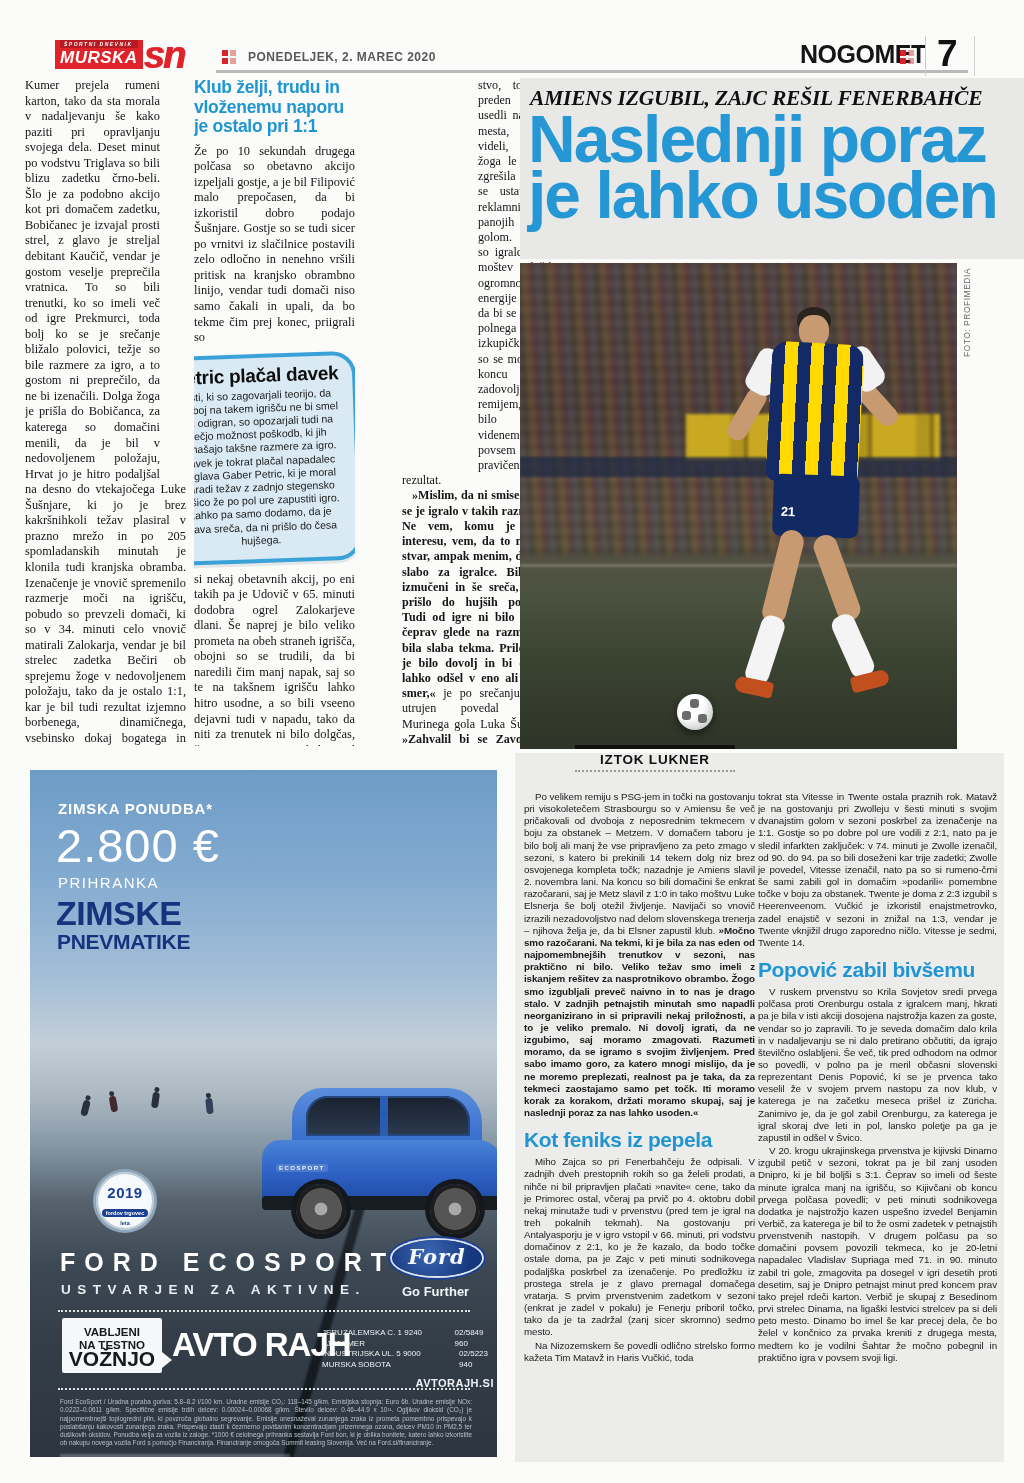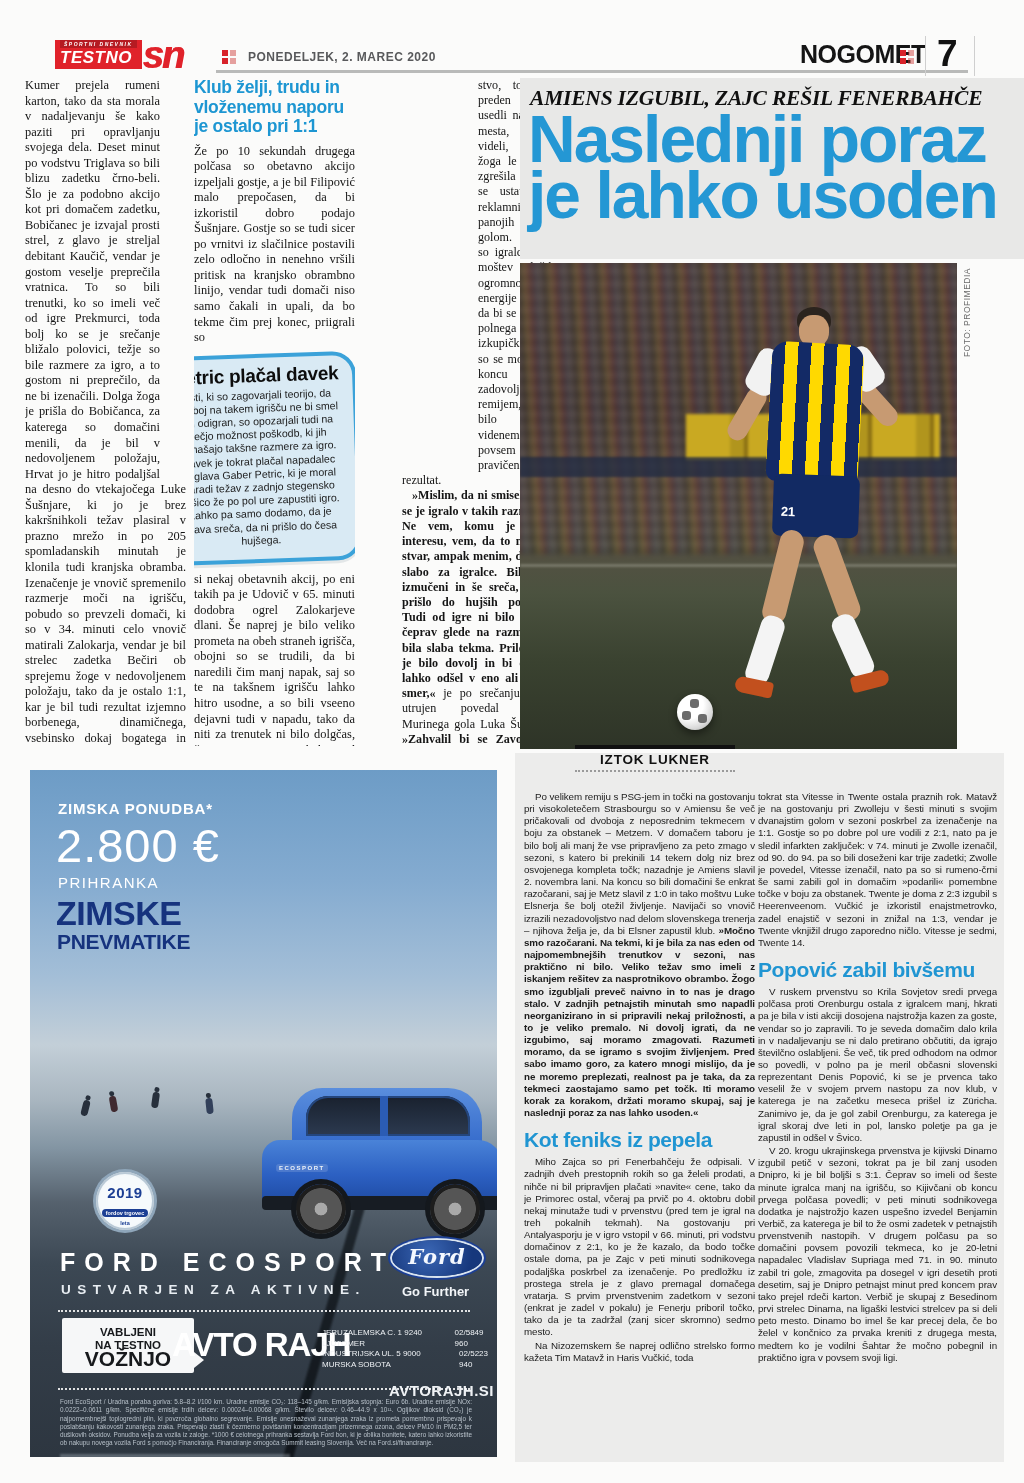--- a/index.html
+++ b/index.html
@@ -106,38 +106,38 @@
   .car-trim{position:absolute;left:0;top:108px;width:240px;height:14px;border-radius:4px;background:#171c23;}
   .car-label{position:absolute;left:14px;top:76px;color:#eef3f8;font-size:6px;letter-spacing:1.5px;font-weight:bold;background:rgba(255,255,255,.14);padding:1px 3px;border-radius:3px;}
   .wheel{position:absolute;top:96px;width:50px;height:50px;border-radius:50%;background:radial-gradient(circle,#a9a9a9 0 17%,#555 19% 58%,#1d1d1d 60% 100%);box-shadow:0 0 0 5px #14181d;}
   .wheel.w1{left:34px;} .wheel.w2{left:168px;}
   .ad-model{position:absolute;left:30px;top:478px;font-weight:900;font-size:25px;letter-spacing:9px;}
   .ad-tagline{position:absolute;left:31px;top:512px;font-size:13.5px;letter-spacing:6.5px;font-weight:bold;color:#e8edf2;}
   .ford-oval{position:absolute;left:362px;top:470px;width:90px;height:36px;border-radius:50%;background:radial-gradient(circle at 40% 35%,#3a66b4,#16377c 75%);box-shadow:0 0 0 2px #d9e4f0, 0 0 0 4px #1c3f94;text-align:center;}
   .ford-script{font-family:"DejaVu Serif",serif;font-style:italic;font-weight:bold;font-size:21px;color:#f4f8ff;line-height:34px;letter-spacing:1px;}
   .ford-gofurther{position:absolute;left:372px;top:514px;font-size:13px;font-weight:bold;color:#f2f5f8;}
   .dotline{position:absolute;left:28px;width:412px;border-top:2px dotted rgba(255,255,255,.85);}
-  .invite{position:absolute;left:32px;top:548px;width:88px;background:#f6f7f8;color:#17191c;padding:8px 22px;font-weight:900;font-size:11.5px;line-height:13px;text-align:center;border-radius:2px;}
+  .invite{position:absolute;left:32px;top:548px;width:88px;background:#f6f7f8;color:#17191c;padding:8px 6px;font-weight:900;font-size:11.5px;line-height:13px;text-align:center;border-radius:2px;}
   .invite::after{content:"";position:absolute;right:-10px;top:34px;border-left:10px solid #f6f7f8;border-top:8px solid transparent;border-bottom:8px solid transparent;}
   .invite .iv3{font-size:21px;}
   .dealer-name{position:absolute;left:142px;top:556px;font-weight:900;font-size:33px;letter-spacing:-1px;}
   .dealer-addr{position:absolute;left:292px;top:558px;width:172px;font-size:8px;line-height:10.5px;color:#eef1f4;}
   .addr-row{display:flex;justify-content:space-between;gap:4px;}
-  .dealer-site{text-align:right;font-weight:900;font-size:15px;letter-spacing:.5px;margin-top:16px;}
+  .dealer-site{text-align:right;font-weight:900;font-size:11px;letter-spacing:.5px;margin-top:8px;}
   .fineprint{position:absolute;left:30px;top:628px;width:412px;font-size:6.4px;line-height:8.3px;color:#b7c0c9;text-align:justify;}
   .fineblur{position:absolute;left:30px;top:684px;width:230px;height:4px;background:rgba(190,200,210,.35);filter:blur(1px);}
 </style>
 </head>
 <body>
 
 <div>
   <div class="masthead">
     <div class="logo-red">
       <div class="logo-strip">ŠPORTNI DNEVNIK</div>
-      <div class="logo-ekipa">TESTNO</div>
+      <div class="logo-ekipa">MURSKA</div>
     </div>
     <div class="logo-sn">sn</div>
   </div>
   <div class="dots date-dots">
       <i></i>
       <i></i>
       <i></i>
       <i></i>
     </div>
   <div class="issue-date">PONEDELJEK, 2. MAREC 2020</div>
@@ -217,21 +217,21 @@
   </div>
   <div class="photo-credit">FOTO: PROFIMEDIA</div>
 
   <div class="body-panel">
     <div class="byline">IZTOK LUKNER</div>
 
     <div class="ncol ncolA">
       <p class="ind"><span>Po velikem remiju s PSG-jem in točki na gostovanju pri visokoletečem Strasbourgu so v Amiensu še več pričakovali od dvoboja z neposrednim tekmecem v boju za obstanek – Metzem. V domačem taboru je bilo bolj ali manj že vse pripravljeno za peto zmago v sezoni, s katero bi prekinili 14 tekem dolg niz brez osvojenega kompleta točk; nazadnje je Amiens slavil 2. novembra lani. Na koncu so bili domačini še enkrat razočarani, saj je Metz slavil z 1:0 in tako moštvu Luke Elsnerja še bolj otežil življenje. Navijači so vnovič izrazili nezadovoljstvo nad delom slovenskega trenerja – njihova želja je, da bi Elsner zapustil klub. </span><span class="nb">»Močno smo razočarani. Na tekmi, ki je bila za nas eden od najpomembnejših trenutkov v sezoni, nas praktično ni bilo. Veliko težav smo imeli z iskanjem rešitev za nasprotnikovo obrambo. Žogo smo izgubljali preveč naivno in to nas je drago stalo. V zadnjih petnajstih minutah smo napadli neorganizirano in si pripravili nekaj priložnosti, a to je veliko premalo. Ni dovolj igrati, da ne izgubimo, saj moramo zmagovati. Razumeti moramo, da se igramo s svojim življenjem. Pred sabo imamo goro, za katero mnogi mislijo, da je ne moremo preplezati, realnost pa je taka, da za tekmeci zaostajamo samo pet točk. Iti moramo korak za korakom, držati moramo skupaj, saj je naslednji poraz za nas lahko usoden.«</span></p>
       <h3 class="nsub">Kot feniks iz pepela</h3>
       <p class="ind">Miho Zajca so pri Fenerbahčeju že odpisali. V zadnjih dveh prestopnih rokih so ga želeli prodati, a nihče ni bil pripravljen plačati »navite« cene, tako da je Primorec ostal, včeraj pa prvič po 4. oktobru dobil nekaj minutaže tudi v prvenstvu (pred tem je igral na treh pokalnih tekmah). Na gostovanju pri Antalyasporju je v igro vstopil v 66. minuti, pri vodstvu domačinov z 2:1, ko je že kazalo, da bodo točke ostale doma, pa je Zajc v peti minuti sodnikovega podaljška poskrbel za izenačenje. Po predložku iz prostega strela je z glavo premagal domačega vratarja. S prvim prvenstvenim zadetkom v sezoni (enkrat je zadel v pokalu) je Fenerju priboril točko, tako da je ta zadržal (zanj sicer skromno) sedmo mesto.</p>
-      <p class="ind">Na Nizozemskem še naprej odlično strelsko formo kažeta Tim Matavž in Haris Vučkić, toda</p>
+      <p class="ind">Na Nizozemskem še povedli odlično strelsko formo kažeta Tim Matavž in Haris Vučkić, toda</p>
     </div>
 
     <div class="ncol ncolB">
       <p>tokrat sta Vitesse in Twente ostala praznih rok. Matavž je na gostovanju pri Zwolleju v šesti minuti s svojim dvanajstim golom v sezoni poskrbel za izenačenje na 1:1. Gostje so po dobre pol ure vodili z 2:1, nato pa je sledil infarkten zaključek: v 74. minuti je Zwolle izenačil, od 90. do 94. pa so bili doseženi kar trije zadetki; Zwolle je povedel, Vitesse izenačil, nato pa so si rumeno-črni še sami zabili gol in domačim »podarili« pomembne točke v boju za obstanek. Twente je doma z 2:3 izgubil s Heerenveenom. Vučkić je izkoristil enajstmetrovko, zadel enajstič v sezoni in znižal na 1:3, vendar je Twente vknjižil drugo zaporedno ničlo. Vitesse je sedmi, Twente 14.</p>
       <h3 class="nsub">Popović zabil bivšemu</h3>
       <p class="ind">V ruskem prvenstvu so Krila Sovjetov sredi prvega polčasa proti Orenburgu ostala z igralcem manj, hkrati pa je bila v isti akciji dosojena najstrožja kazen za goste, vendar so jo zapravili. To je seveda domačim dalo krila in v nadaljevanju se ni dalo pretirano občutiti, da igrajo številčno oslabljeni. Še več, tik pred odhodom na odmor so povedli, v polno pa je meril občasni slovenski reprezentant Denis Popović, ki se je prvenca tako veselil že v svojem prvem nastopu za nov klub, v katerega je na začetku meseca prišel iz Züricha. Zanimivo je, da je gol zabil Orenburgu, za katerega je igral skoraj dve leti in pol, lansko poletje pa ga je zapustil in odšel v Švico.</p>
       <p class="ind">V 20. krogu ukrajinskega prvenstva je kijivski Dinamo izgubil petič v sezoni, tokrat pa je bil zanj usoden Dnipro, ki je bil boljši s 3:1. Čeprav so imeli od šeste minute igralca manj na igrišču, so Kijivčani ob koncu prvega polčasa povedli; v peti minuti sodnikovega dodatka je najstrožjo kazen uspešno izvedel Benjamin Verbič, za katerega je bil to že osmi zadetek v petnajstih prvenstvenih nastopih. V drugem polčasu pa so domačini povsem povozili tekmeca, ko je 20-letni napadalec Vladislav Supriaga med 71. in 90. minuto zabil tri gole, zmagovita pa dosegel v igri desetih proti desetim, saj je Dnipro petnajst minut pred koncem prav tako prejel rdeči karton. Verbič je skupaj z Besedinom prvi strelec Dinama, na ligaški lestvici strelcev pa si deli peto mesto. Dinamo bo imel še kar precej dela, če bo želel v končnico za prvaka kreniti z drugega mesta, medtem ko je vodilni Šahtar že močno pobegnil in praktično igra v povsem svoji ligi.</p>
     </div>
   </div>
 </section>

